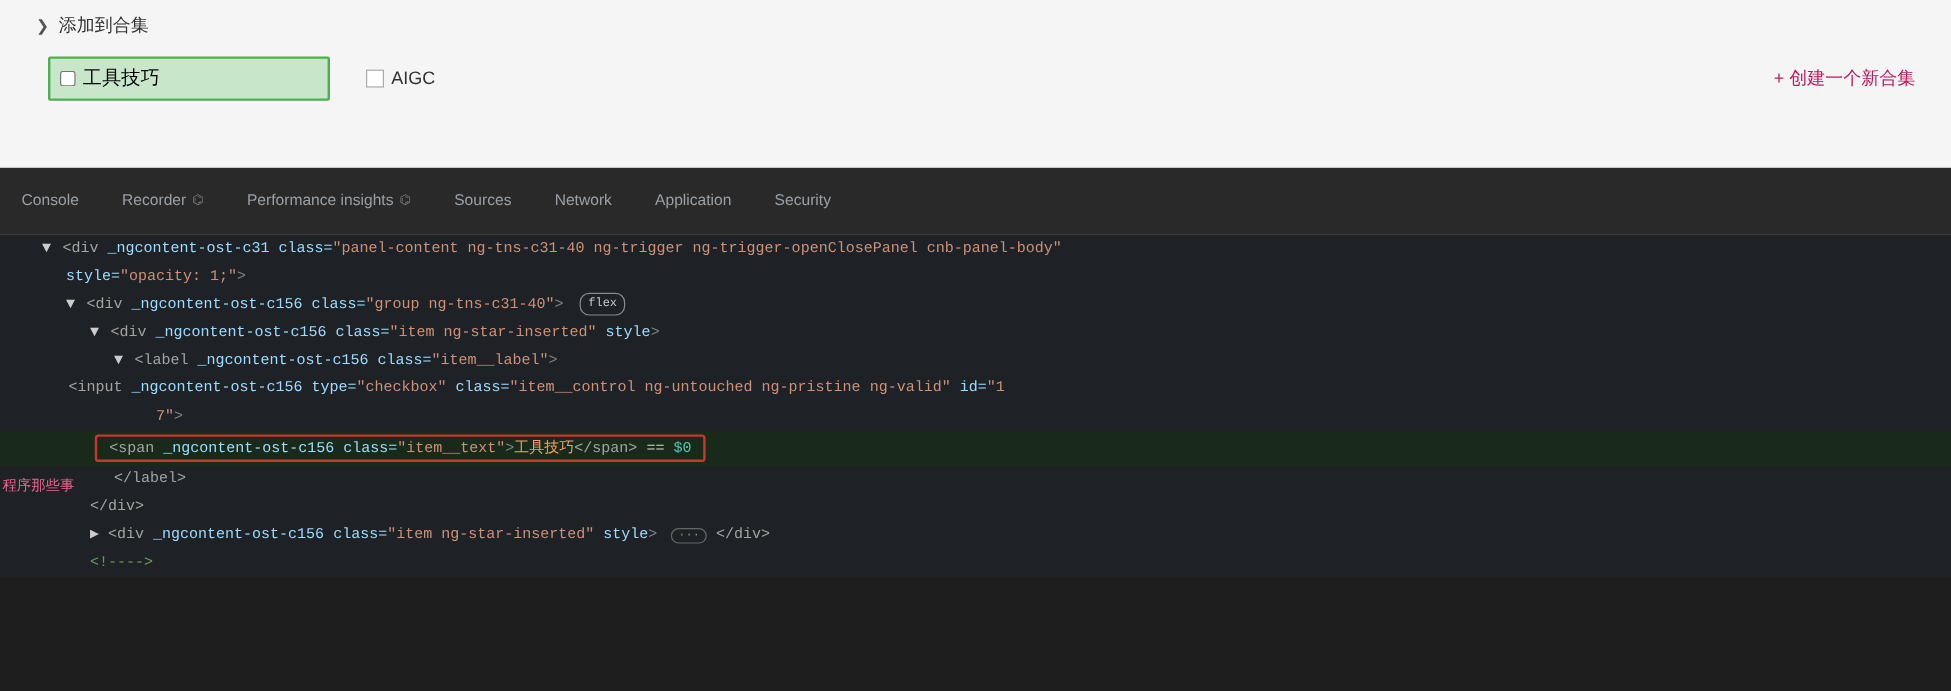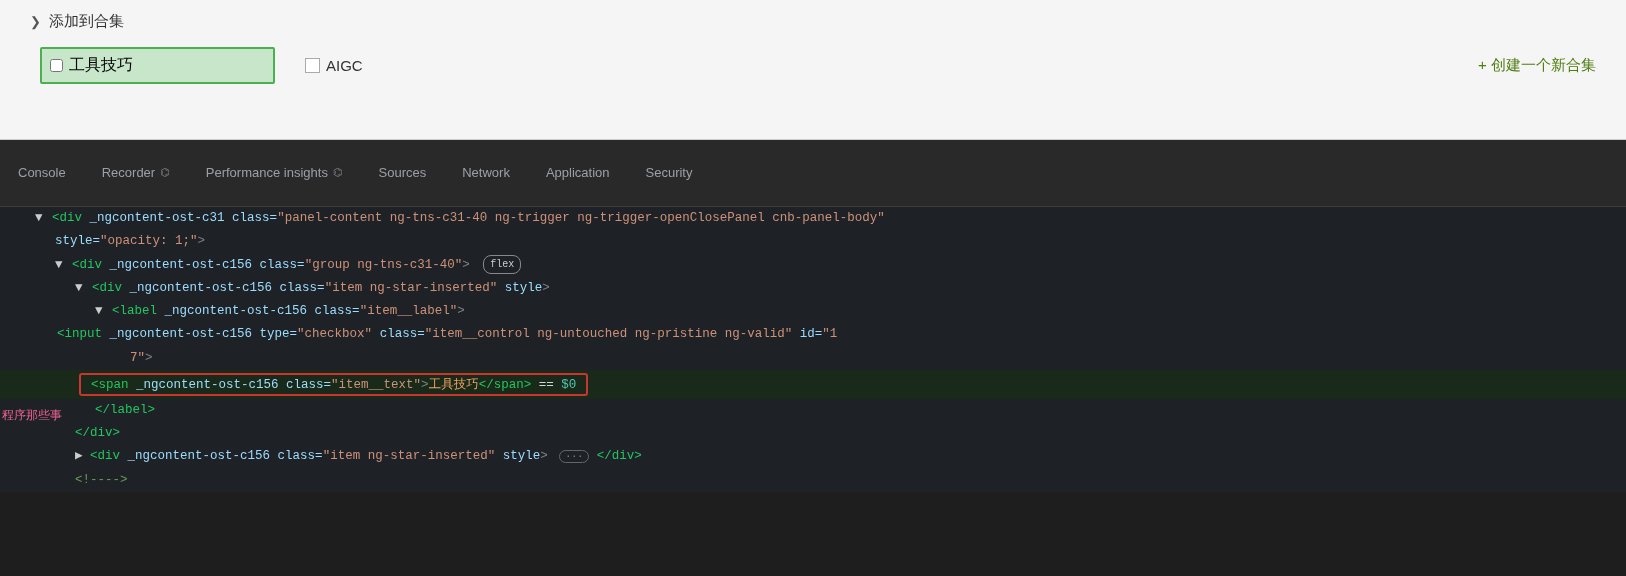--- a/index.html
+++ b/index.html
@@ -64,32 +64,32 @@
       border-radius: 2px;
       display: flex;
       align-items: center;
       gap: 6px;
     }
 
     .create-new {
       display: flex;
       align-items: center;
       gap: 4px;
-      color: #4d7c0f;
+      color: #be185d;
       font-size: 15px;
       margin-left: auto;
     }
 
     
     .devtools-tabs {
       background: #292929;
       display: flex;
       align-items: stretch;
       border-bottom: 1px solid #3c3c3c;
-      height: 67px;
+      height: 56px;
       overflow: hidden;
     }
 
     .tab {
       display: flex;
       align-items: center;
       justify-content: center;
       padding: 0 18px;
       font-size: 13px;
       color: #9aa0a6;
@@ -123,21 +123,21 @@
       white-space: nowrap;
       overflow: hidden;
     }
 
     .indent-1 { padding-left: 35px; }
     .indent-2 { padding-left: 55px; }
     .indent-3 { padding-left: 75px; }
     .indent-4 { padding-left: 95px; }
     .indent-5 { padding-left: 57px; }
 
-    .tag { color: #22c55e; }
+    .tag { color: #a3a3a3; }
     .attr-name { color: #9cdcfe; }
     .attr-value { color: #ce9178; }
     .tag-bracket { color: #808080; }
     .orange-text { color: #f4a261; }
     .equals-text { color: #d4d4d4; }
     .variable-text { color: #4ec9b0; }
 
     .flex-badge {
       display: inline-block;
       border: 1px solid #888;

